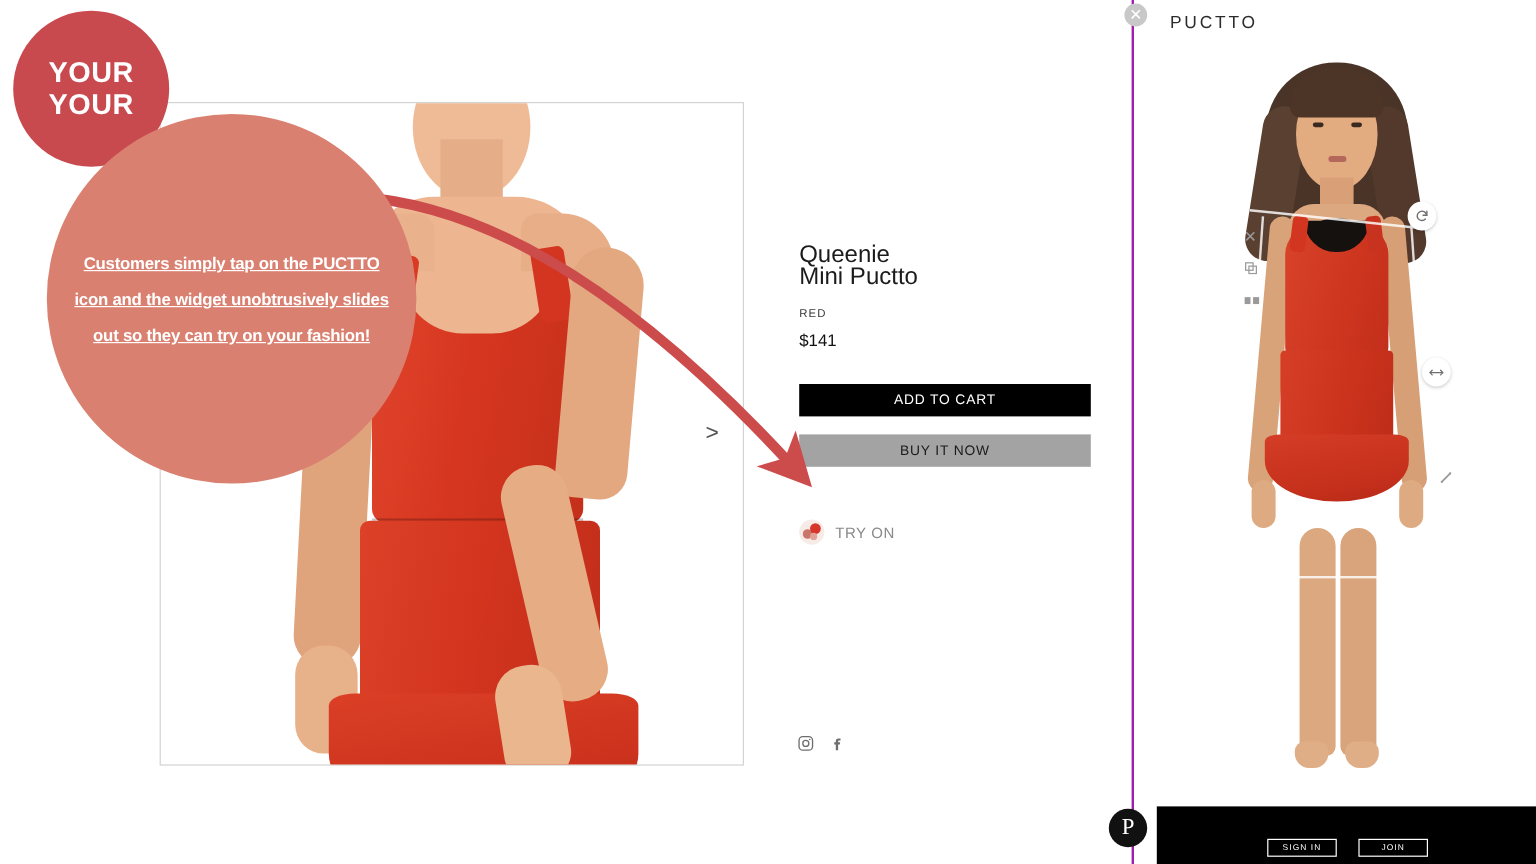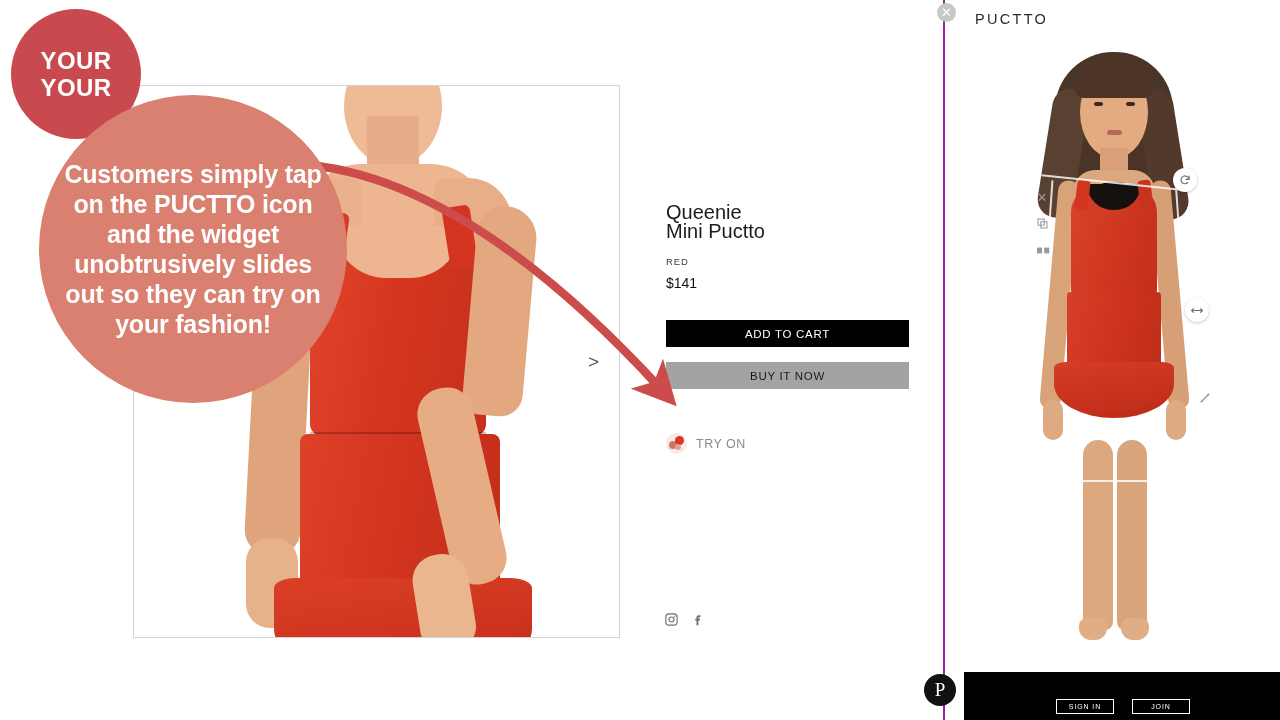--- a/index.html
+++ b/index.html
@@ -102,21 +102,21 @@
     border-radius: 50%; background: #c94a4e; color: #fff;
     display: flex; flex-direction: column; align-items: center; justify-content: center;
     font-weight: bold; font-size: 24px; line-height: 27px; letter-spacing: .4px;
   }
   #bubble-callout {
     position: absolute; left: 39px; top: 95px; width: 308px; height: 308px;
     border-radius: 50%; background: #d98070; color: #fff;
     display: flex; align-items: center; justify-content: center; text-align: center;
     padding: 0 16px;
   }
-  #bubble-text { font-weight: bold; font-size: 25px; line-height: 30px; letter-spacing: -.2px; }
+  #bubble-text { font-weight: bold; font-size: 14px; line-height: 30px; letter-spacing: -.2px; text-decoration: underline; }
 
   #annot-arrow { position: absolute; left: 0; top: 0; width: 943px; height: 720px; pointer-events: none; }
 
   
   #puctto-panel {
     position: absolute; left: 943px; top: 0; width: 337px; height: 720px;
     background: #fff; border-left: 2px solid #a21caf;
   }
   #panel-close {
     position: absolute; left: 937px; top: 3px; width: 19px; height: 19px;

